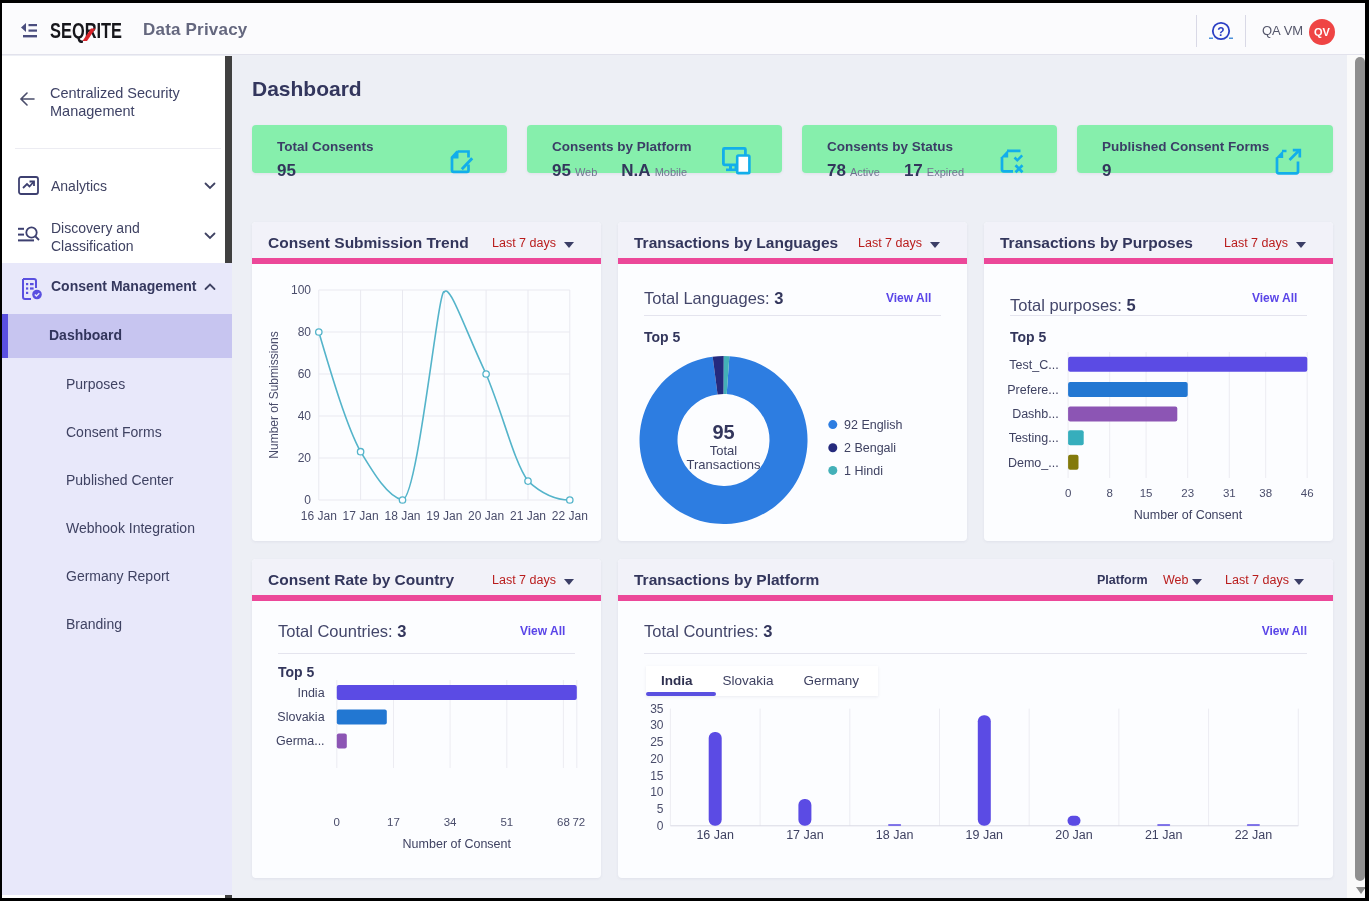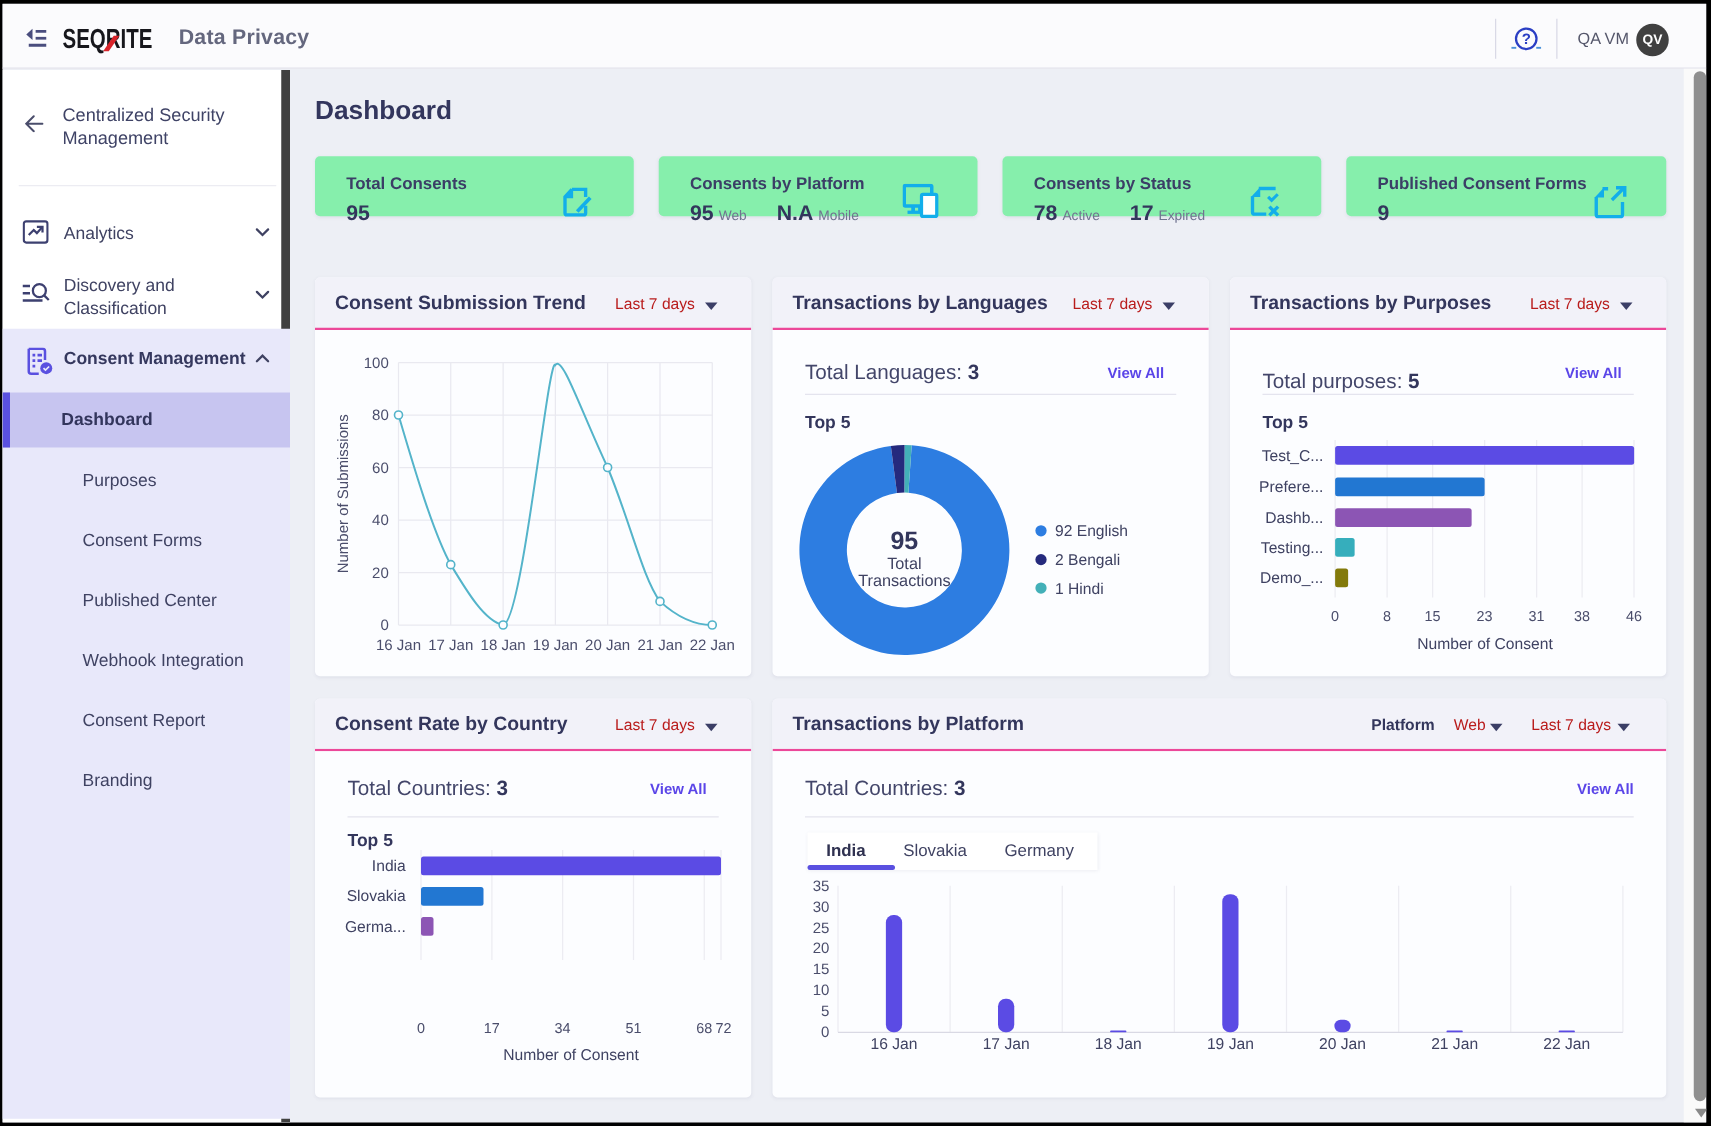--- a/index.html
+++ b/index.html
@@ -7,21 +7,21 @@
 body { font-family:"Liberation Sans", sans-serif; background:#000; position:relative; }
 #app { position:absolute; left:2px; top:3px; width:1363px; height:895px; background:#edeff5; overflow:hidden; }
 
 #topbar { position:absolute; left:0; top:0; width:1363px; height:52px; background:#fbfbfd; border-bottom:1px solid #e2e2ec; }
 #collapse { position:absolute; left:16px; top:16px; }
 #logo { position:absolute; left:48px; top:16px; width:80px; height:24px; }
 .appname { position:absolute; left:141px; top:17px; font-size:17px; font-weight:bold; color:#64677e; letter-spacing:0.2px; }
 .vdiv { position:absolute; top:12px; width:1px; height:32px; background:#d9d9e6; }
 #help { position:absolute; left:1207px; top:17px; }
 .qavm { position:absolute; left:1260px; top:20px; font-size:13px; color:#55576b; }
-.avatar { position:absolute; left:1307px; top:16px; width:26px; height:26px; border-radius:50%; background:#404040; color:#fff; font-size:11px; font-weight:bold; text-align:center; line-height:26px; }
+.avatar { position:absolute; left:1307px; top:16px; width:26px; height:26px; border-radius:50%; background:#ef4444; color:#fff; font-size:11px; font-weight:bold; text-align:center; line-height:26px; }
 
 #sidebar { position:absolute; left:0; top:53px; width:230px; height:842px; background:#fff; border-right:7px solid #404040; }
 .csm-arrow { position:absolute; left:17px; top:36px; }
 .csm-text { position:absolute; left:48px; top:28px; font-size:14.5px; color:#3f4366; line-height:18px; font-weight:500; }
 .sidehr { position:absolute; left:13px; top:92px; width:206px; height:1px; background:#ececf2; }
 .nav-ic { position:absolute; left:16px; }
 .nav-tx { position:absolute; left:49px; font-size:14px; color:#3f4262; line-height:18px; }
 .chev { position:absolute; left:202px; width:12px; height:8px; }
 #cmblock { position:absolute; left:0; top:207px; width:230px; height:632px; background:#e8e8fa; }
 .active-item { position:absolute; left:0; top:51px; width:230px; height:44px; background:#c7c5f0; }
@@ -30,21 +30,21 @@
 .sub { position:absolute; left:64px; font-size:14px; color:#3f4262;text-align:center; }
 
 #main { position:absolute; left:229px; top:53px; width:1118px; height:842px; }
 h1.pgtitle { position:absolute; left:21px; top:21px; font-size:21px; font-weight:bold; color:#33365d; }
 .stat { position:absolute; top:69px; width:255px; height:48px; background:#86efac; border-radius:4px; box-shadow:0 1px 3px rgba(80,80,120,0.08); }
 .stat .lb { position:absolute; left:25px; top:14px; font-size:13.5px; font-weight:bold; color:#3b3e66; }
 .stat .num { position:absolute; left:25px; top:36px; font-size:17px; font-weight:bold; color:#33365c; }
 .stat .unit { font-size:11px; font-weight:normal; color:#707390; margin-left:4px; }
 .stat svg { position:absolute; }
 .card { position:absolute; background:#fcfdff; border-radius:4px; box-shadow:0 1px 3px rgba(80,80,120,0.08); }
-.chead { position:absolute; left:0; top:0; width:100%; height:42px; background:#f2f2f9; border-radius:4px 4px 0 0; border-bottom:2px solid #ec4899; }
+.chead { position:absolute; left:0; top:0; width:100%; height:42px; background:#f2f2f9; border-radius:4px 4px 0 0; border-bottom:6px solid #ec4899; }
 .ctitle { position:absolute; left:16px; top:12px; font-size:15.5px; font-weight:bold; color:#33365c; }
 .l7 { position:absolute; top:14px; font-size:12.5px; color:#b91c1c; }
 .dcaret { position:absolute; top:20px; width:0; height:0; border-left:5px solid transparent; border-right:5px solid transparent; border-top:6px solid #3b3e66; }
 .totline { position:absolute; font-size:16.5px; color:#43466a; }
 .totline b { color:#33365c; }
 .viewall { position:absolute; font-size:12px; font-weight:bold; color:#5a45e8; }
 .cdiv { position:absolute; height:1px; background:#e4e4ee; }
 .top5 { position:absolute; font-size:14px; font-weight:bold; color:#33365c; }
 #tabs { position:absolute; left:28px; top:107px; width:232px; height:30px; background:#fff; box-shadow:0 1px 3px rgba(80,80,120,0.10); display:flex; }
 .tab { font-size:13.5px; color:#3f4262; line-height:30px; padding:0 15px; }
@@ -128,21 +128,21 @@
           <path d="M1.5 6 L6 1.5 L10.5 6" stroke="#3f4262" stroke-width="1.8" fill="none" stroke-linecap="round"></path>
         </svg>
       <div class="active-item">
           <div class="active-bar"></div>
           <div class="active-tx">Dashboard</div>
         </div>
       <div class="sub" style="top:113px;">Purposes</div>
       <div class="sub" style="top:161px;">Consent Forms</div>
       <div class="sub" style="top:209px;">Published Center</div>
       <div class="sub" style="top:257px;">Webhook Integration</div>
-      <div class="sub" style="top:305px;">Consent Report</div>
+      <div class="sub" style="top:305px;">Germany Report</div>
       <div class="sub" style="top:353px;">Branding</div>
     </div>
   </div>
 
   <div id="main">
     <h1 class="pgtitle">Dashboard</h1>
 
     <div class="stat" style="left:21px;">
       <div class="lb">Total Consents</div>
       <div class="num">95</div>

